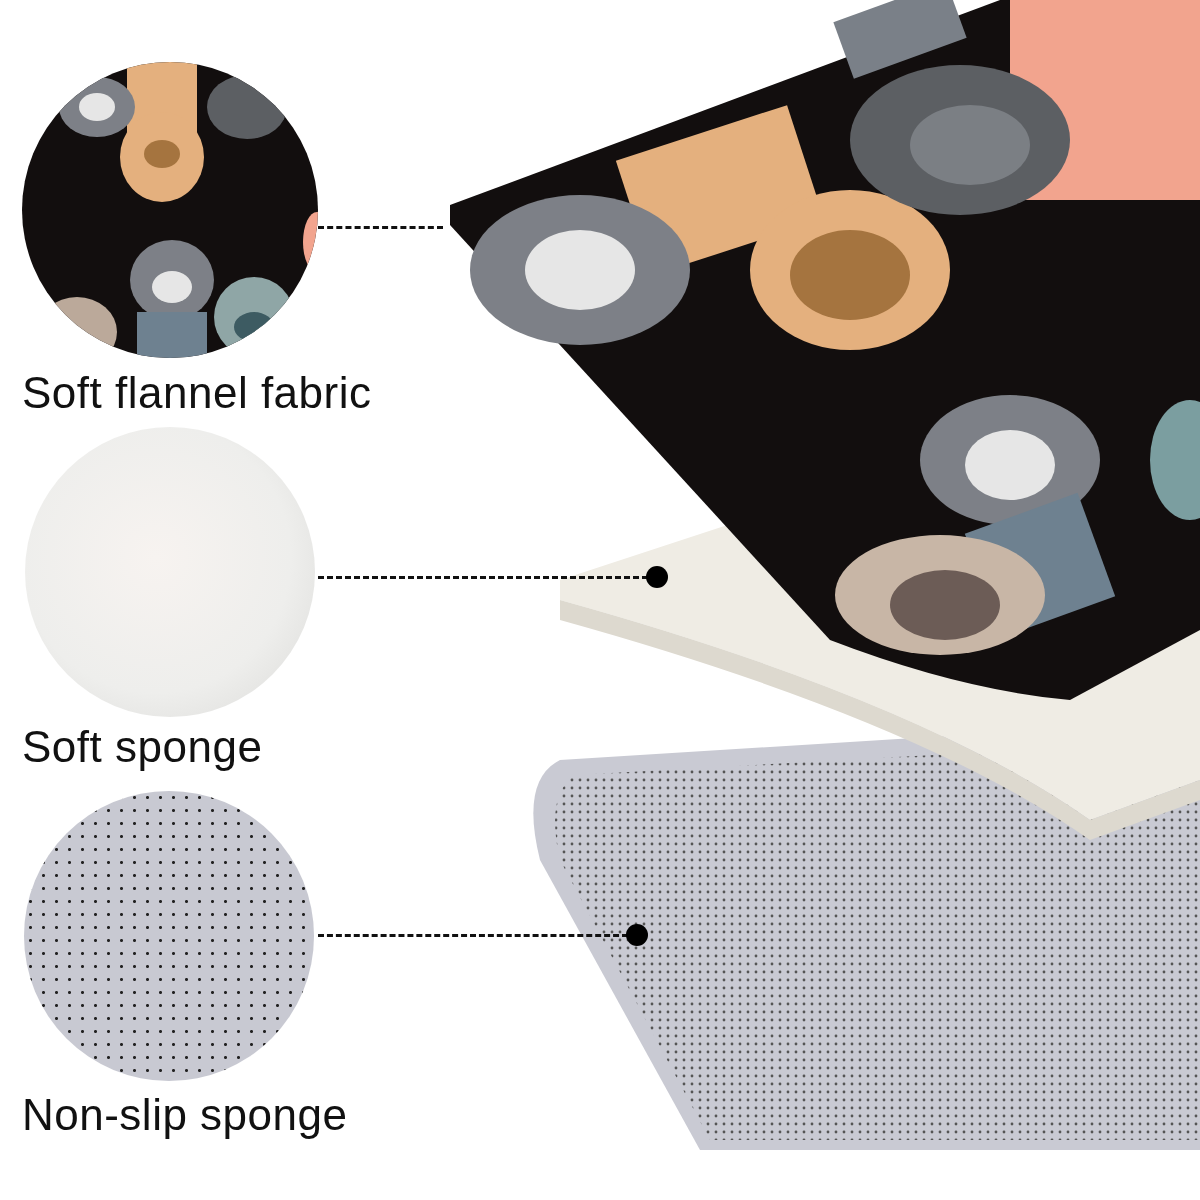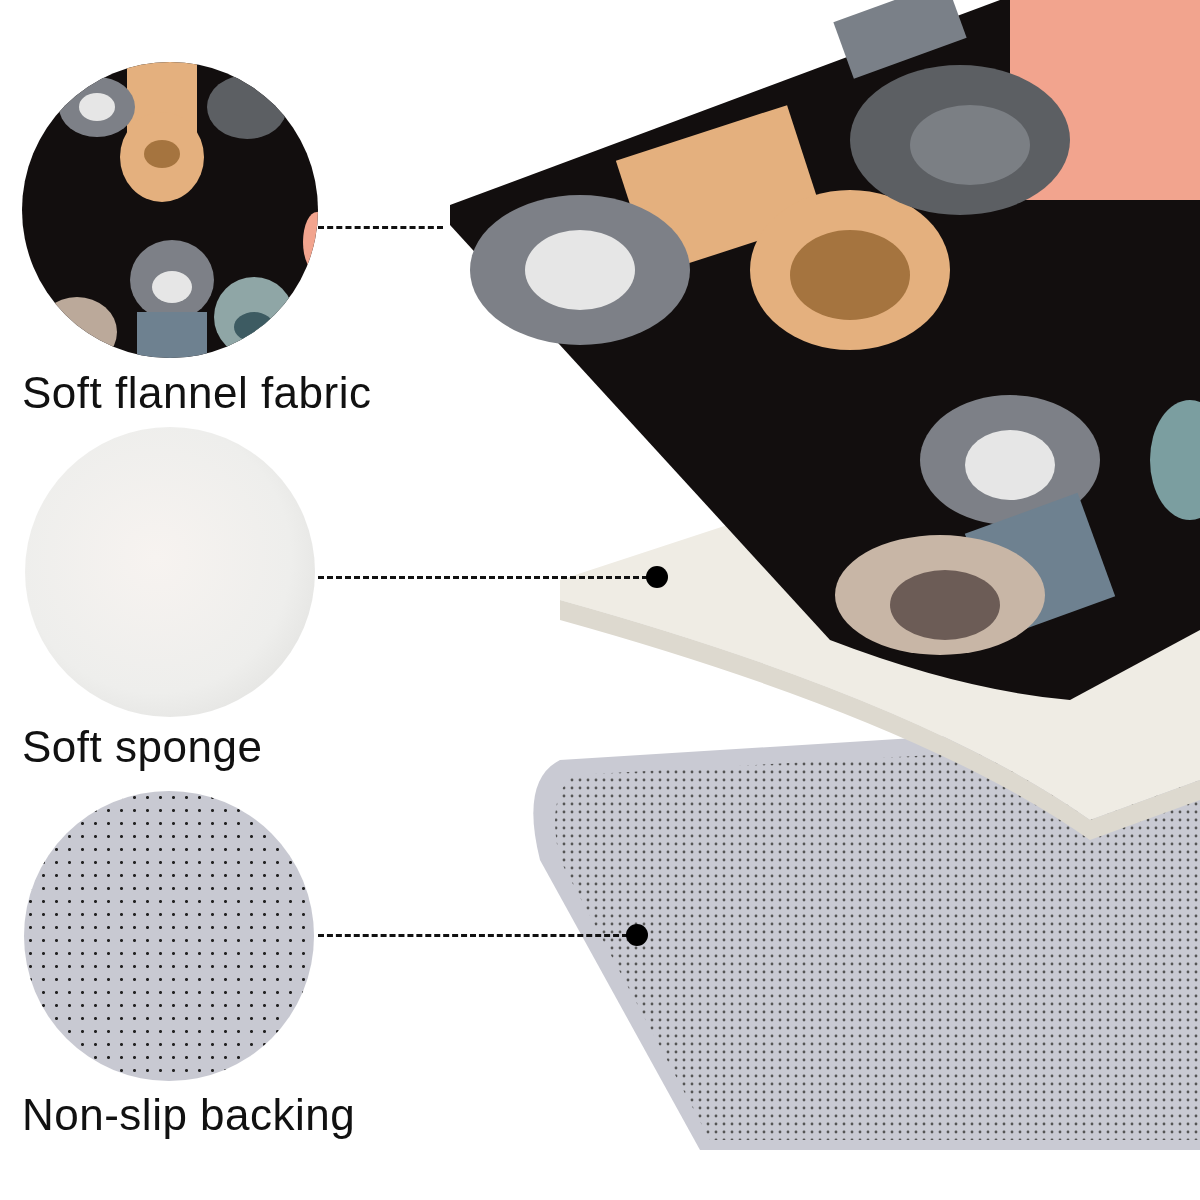--- a/index.html
+++ b/index.html
@@ -66,13 +66,13 @@
 <div class="label" style="top:368px;">Soft flannel fabric</div>
 
 <div class="circle" style="left:25px;top:427px;width:290px;height:290px;background:radial-gradient(circle at 45% 45%,#f7f3f0 0%,#eeeeec 60%,#d8d8d6 100%);"></div>
 <div class="dash" style="left:318px;top:576px;width:330px;"></div>
 <div class="dot" style="left:646px;top:566px;"></div>
 <div class="label" style="top:722px;">Soft sponge</div>
 
 <div class="circle" style="left:24px;top:791px;width:290px;height:290px;background-color:#c8c9d2;background-image:radial-gradient(circle,#222 1.3px,transparent 1.6px);background-size:13px 13px;"></div>
 <div class="dash" style="left:318px;top:934px;width:310px;"></div>
 <div class="dot" style="left:626px;top:924px;"></div>
-<div class="label" style="top:1090px;">Non-slip backing</div>
+<div class="label" style="top:1090px;">Non-slip sponge</div>
 
 </body></html>

